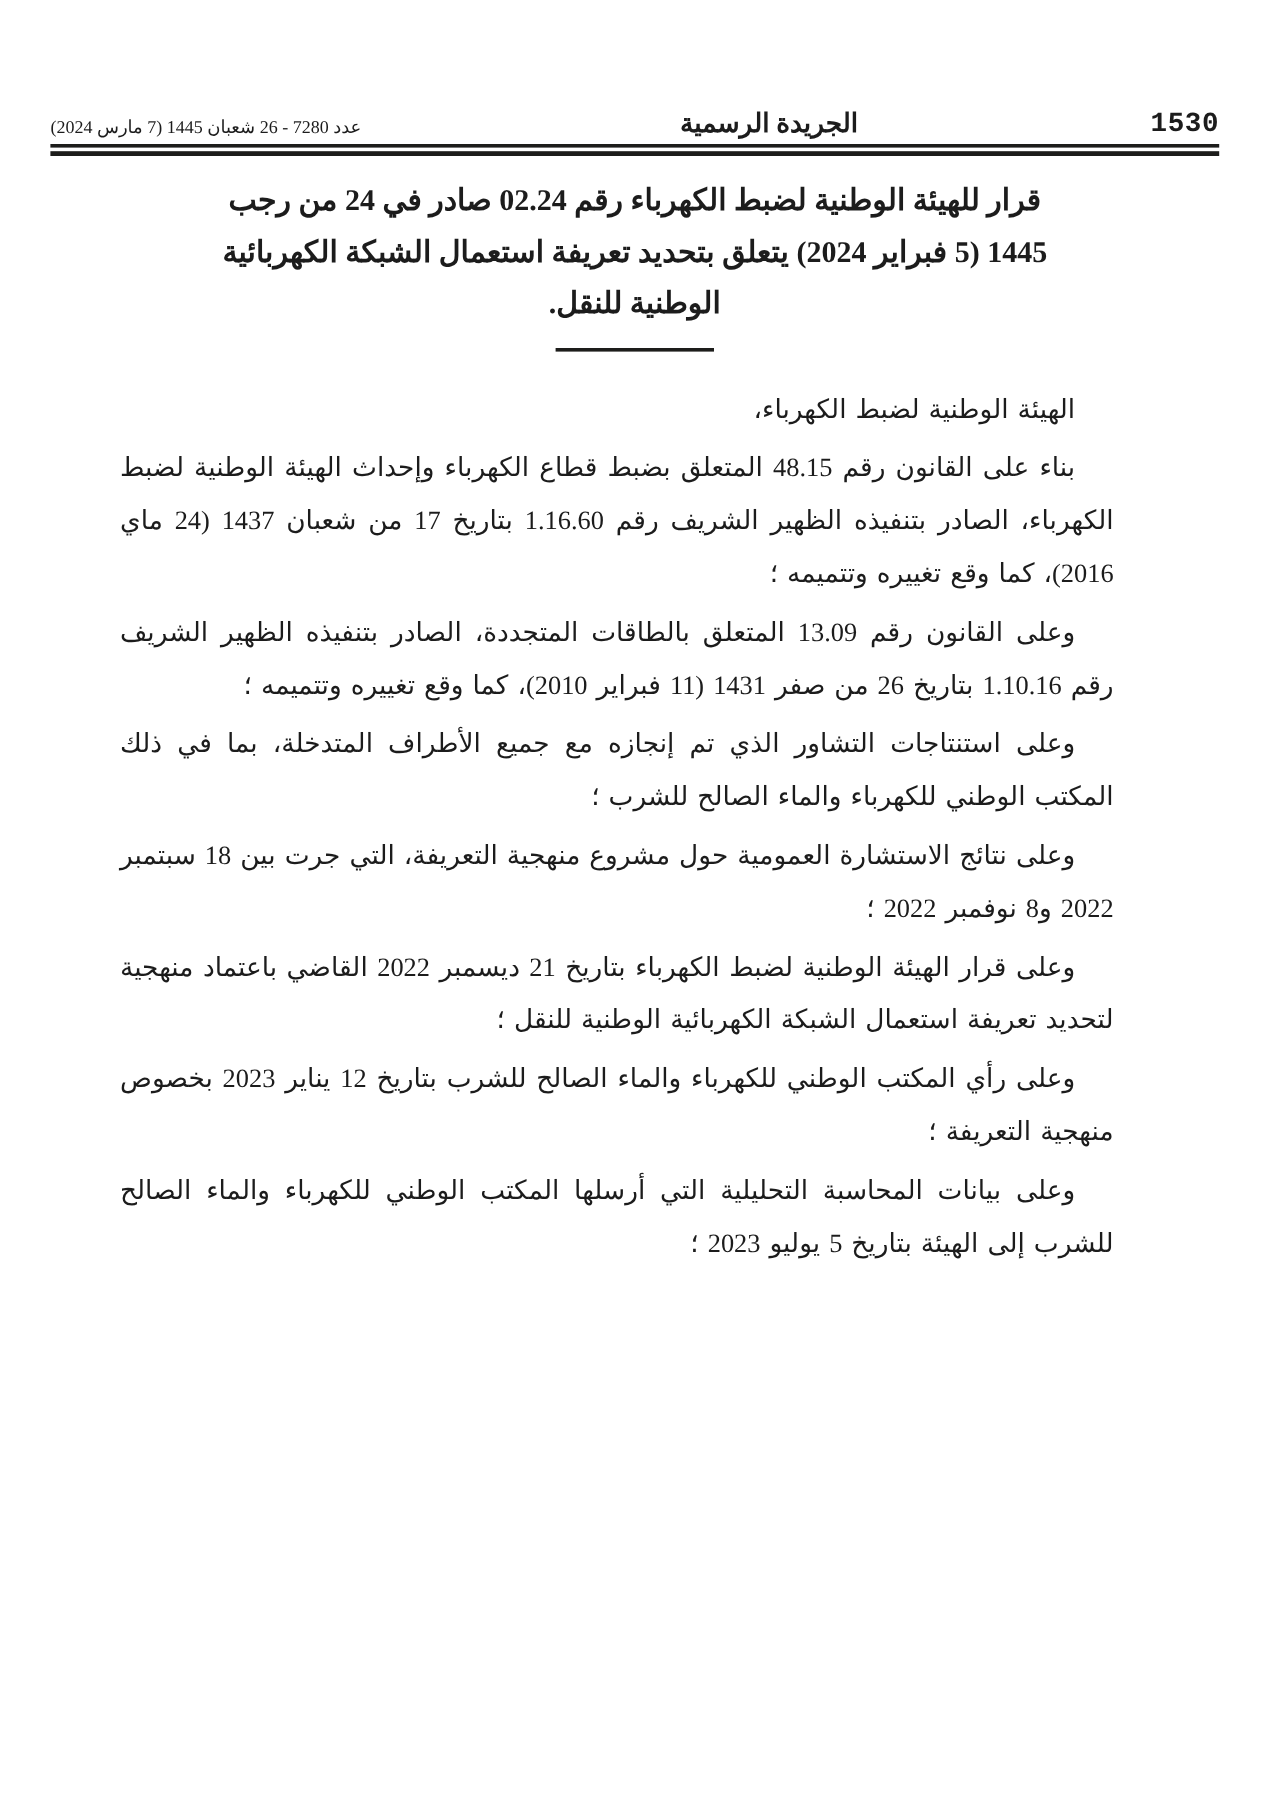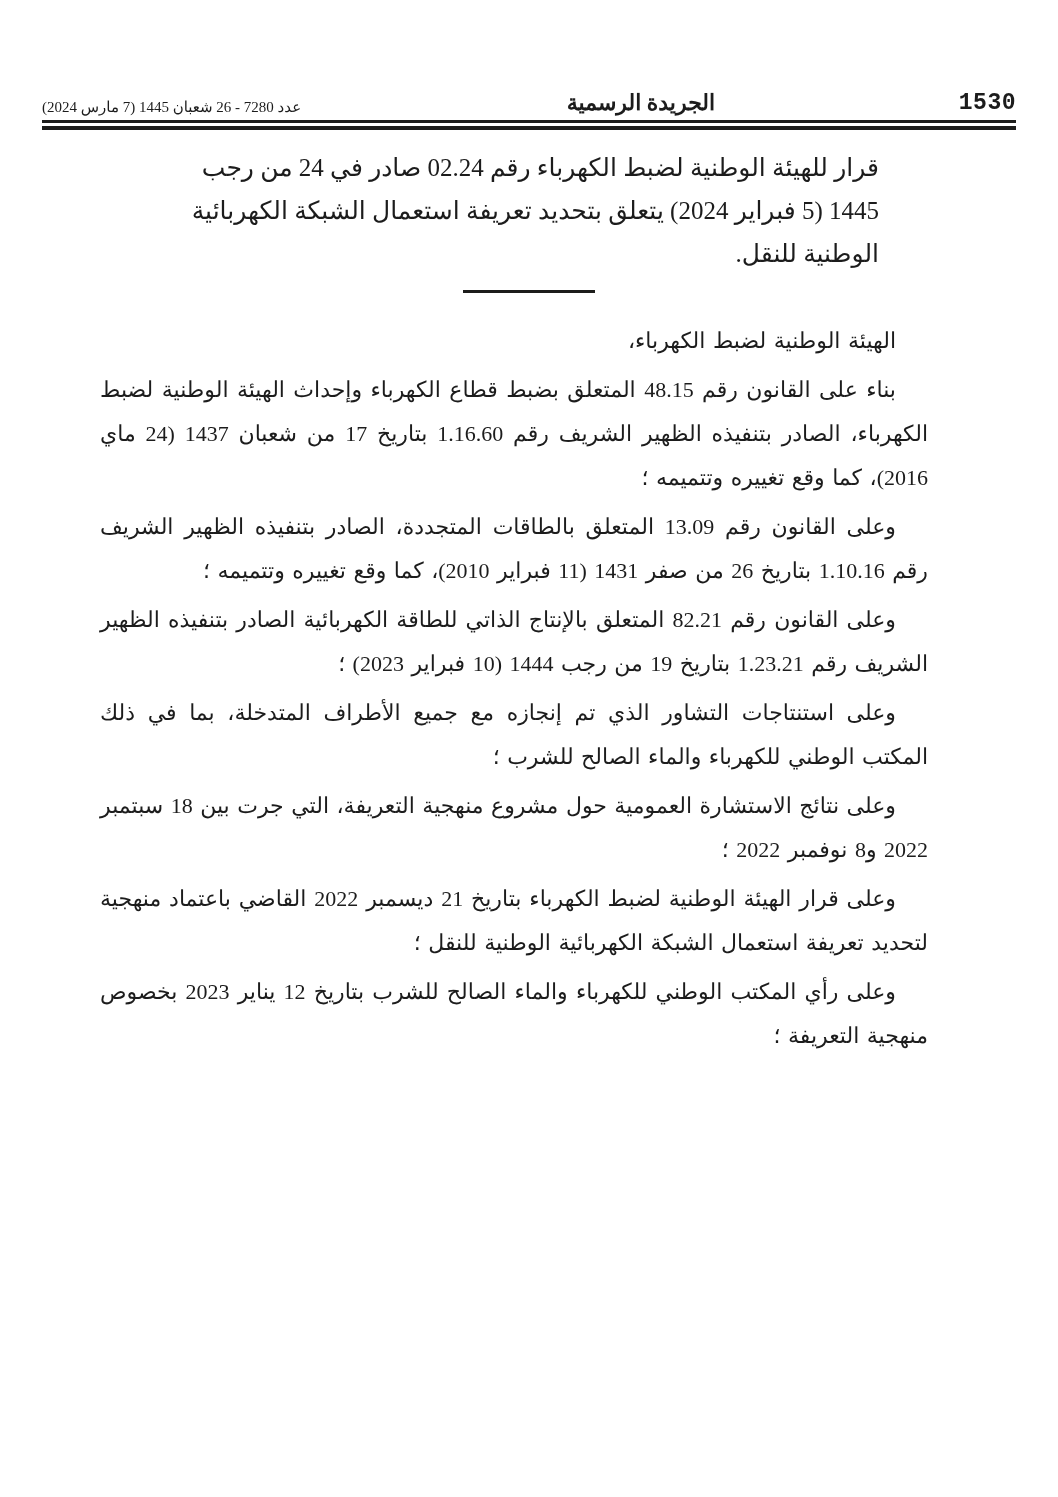--- a/index.html
+++ b/index.html
@@ -48,23 +48,23 @@
     margin: 4px 42px 0 42px;
     height: 3px;
     border-top: 3px solid #1d1d1b;
     border-bottom: 4px solid #1d1d1b;
   }
 
   
   .decree-title {
     width: 700px;
     margin: 16px auto 0 auto;
-    text-align: right;
+    text-align: center;
     font-size: 25px;
-    font-weight: normal;
+    font-weight: bold;
     line-height: 1.72;
   }
   .title-rule {
     width: 132px;
     height: 3px;
     background: #1d1d1b;
     margin: 15px auto 0 auto;
   }
 
   
@@ -94,20 +94,20 @@
   <div class="header-rule"></div>
 
   <h1 class="decree-title">قرار للهيئة الوطنية لضبط الكهرباء رقم 02.24 صادر في 24 من رجب 1445 (5 فبراير 2024) يتعلق بتحديد تعريفة استعمال الشبكة الكهربائية الوطنية للنقل.</h1>
 
   <div class="title-rule"></div>
 
   <main class="decree-body">
     <p>الهيئة الوطنية لضبط الكهرباء،</p>
     <p>بناء على القانون رقم 48.15 المتعلق بضبط قطاع الكهرباء وإحداث الهيئة الوطنية لضبط الكهرباء، الصادر بتنفيذه الظهير الشريف رقم 1.16.60 بتاريخ 17 من شعبان 1437 (24 ماي 2016)، كما وقع تغييره وتتميمه ؛</p>
     <p>وعلى القانون رقم 13.09 المتعلق بالطاقات المتجددة، الصادر بتنفيذه الظهير الشريف رقم 1.10.16 بتاريخ 26 من صفر 1431 (11 فبراير 2010)، كما وقع تغييره وتتميمه ؛</p>
-    <p>وعلى القانون رقم 82.21 المتعلق بالإنتاج الذاتي للطاقة الكهربائية الصادر بتنفيذه الظهير الشريف رقم 1.23.21 بتاريخ 19 من رجب 1444 (10 فبراير 2023) ؛</p>
     <p>وعلى استنتاجات التشاور الذي تم إنجازه مع جميع الأطراف المتدخلة، بما في ذلك المكتب الوطني للكهرباء والماء الصالح للشرب ؛</p>
     <p>وعلى نتائج الاستشارة العمومية حول مشروع منهجية التعريفة، التي جرت بين 18 سبتمبر 2022 و8 نوفمبر 2022 ؛</p>
     <p>وعلى قرار الهيئة الوطنية لضبط الكهرباء بتاريخ 21 ديسمبر 2022 القاضي باعتماد منهجية لتحديد تعريفة استعمال الشبكة الكهربائية الوطنية للنقل ؛</p>
     <p>وعلى رأي المكتب الوطني للكهرباء والماء الصالح للشرب بتاريخ 12 يناير 2023 بخصوص منهجية التعريفة ؛</p>
+    <p>وعلى بيانات المحاسبة التحليلية التي أرسلها المكتب الوطني للكهرباء والماء الصالح للشرب إلى الهيئة بتاريخ 5 يوليو 2023 ؛</p>
   </main>
 
 </div>
 
 </body></html>

